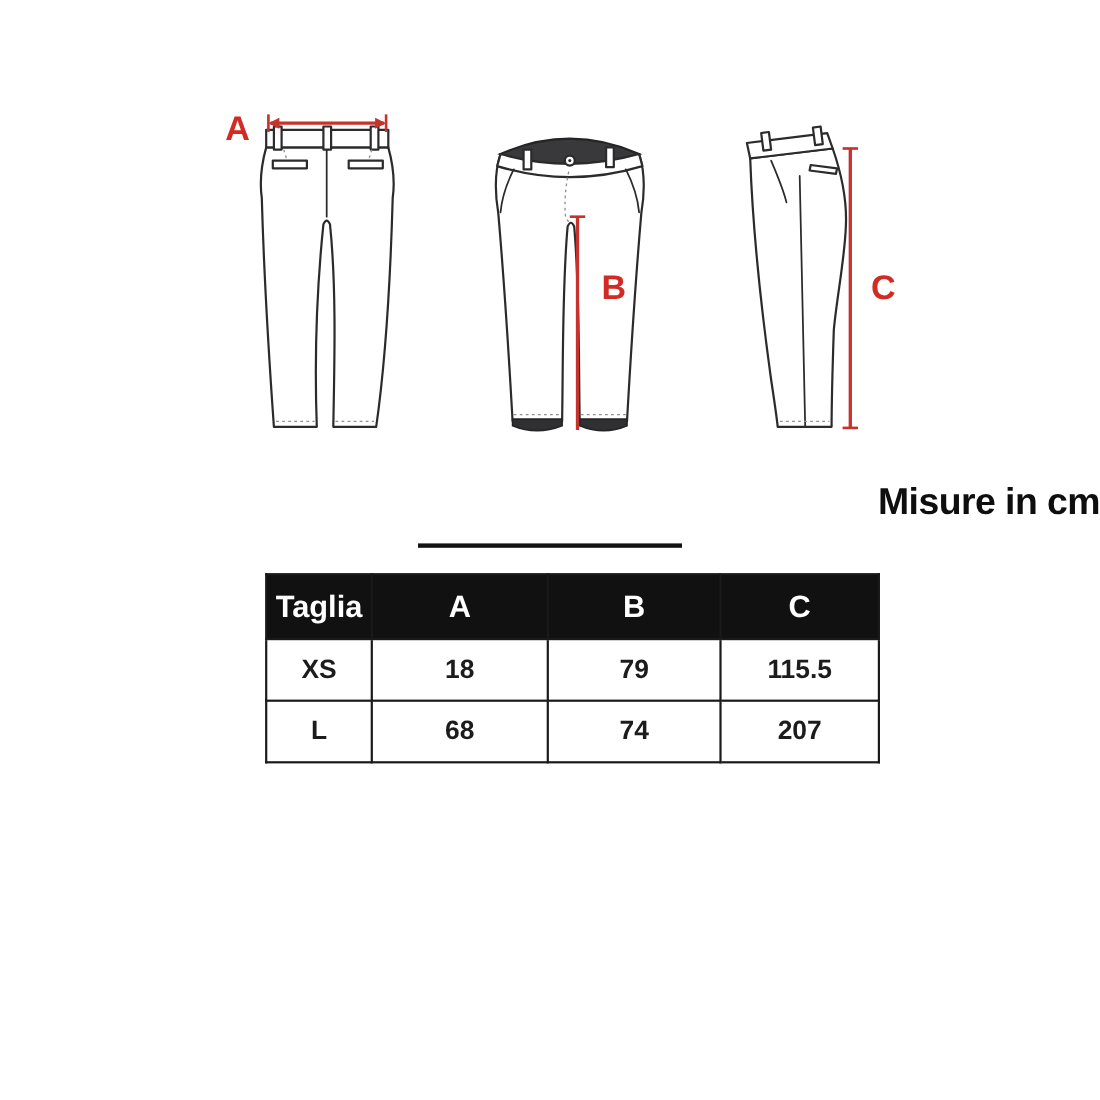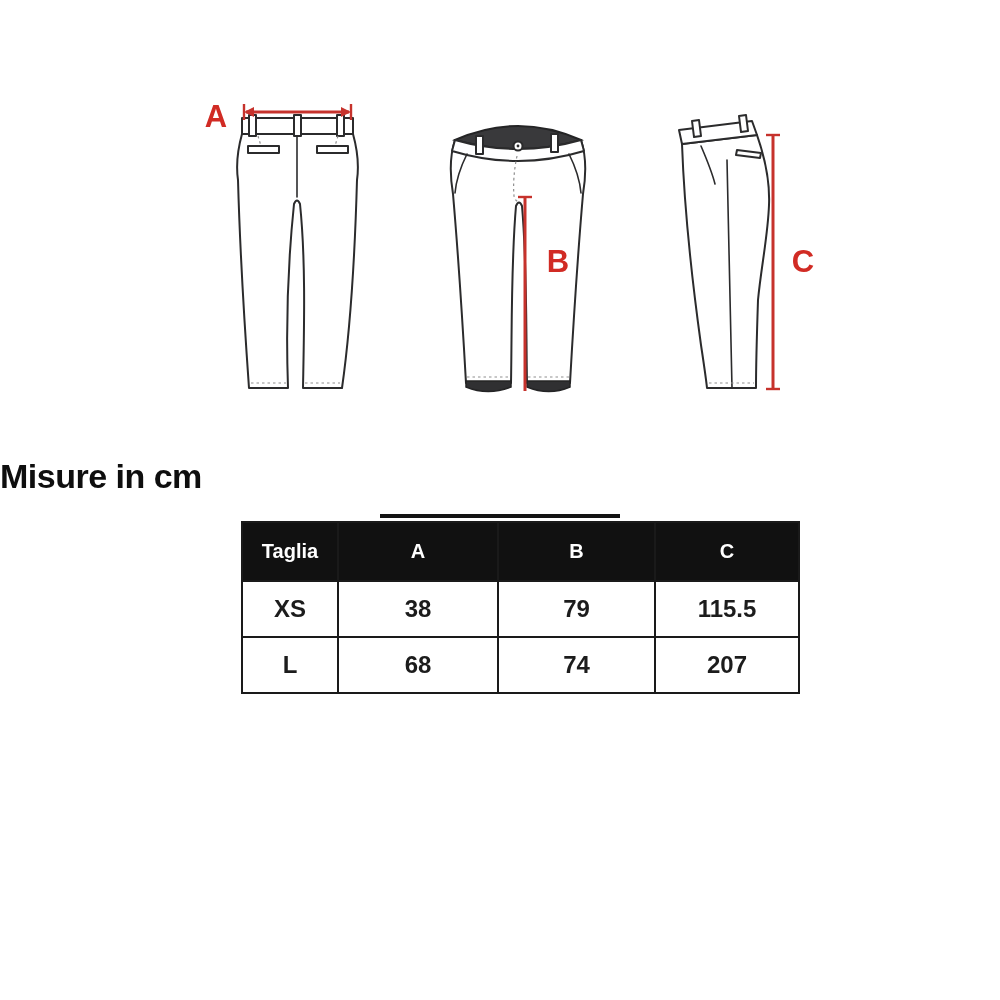--- a/index.html
+++ b/index.html
@@ -10,32 +10,32 @@
   .diagram-svg{position:absolute;top:0;left:0;}
   .pant-line{fill:#ffffff;stroke:#2b2b2c;stroke-width:2;stroke-linejoin:round;}
   .pant-stroke{fill:none;stroke:#2b2b2c;stroke-width:1.6;stroke-linecap:round;}
   .pant-dark{fill:#39393b;stroke:#242425;stroke-width:2;}
   .pant-hem{fill:#303032;stroke:#242425;stroke-width:1.5;}
   .stitch{fill:none;stroke:#8f8f8f;stroke-width:1.2;stroke-dasharray:2.5,3;}
   .dim-line{stroke:#c6322c;stroke-width:3;fill:none;}
   .dim-cap{stroke:#c6322c;stroke-width:2.4;fill:none;}
   .dim-head{fill:#c6322c;}
   .dim-label{fill:#d12b24;font-weight:bold;font-size:31px;font-family:"Liberation Sans",sans-serif;}
-  .title-section{position:absolute;top:458px;left:0;width:1000px;text-align:left;}
+  .title-section{position:absolute;top:438px;left:0;width:1000px;text-align:right;}
   .page-title{margin:0;font-size:34px;line-height:36px;font-weight:800;color:#0e0e0e;letter-spacing:-0.5px;}
   .title-underline{width:240px;height:4px;background:#131313;margin:20px auto 0 auto;}
   .size-table{
     position:absolute;top:521px;left:241px;width:557px;
     border-collapse:collapse;table-layout:fixed;background:#ffffff;
   }
   .size-table th,.size-table td{
     border:2px solid #1a1a1a;text-align:center;vertical-align:middle;padding:0;
   }
   .size-table thead th{
-    background:#111111;color:#ffffff;font-size:20px;font-weight:700;height:57px;
+    background:#111111;color:#ffffff;font-size:28px;font-weight:700;height:57px;
   }
   .size-table tbody td{
     color:#1c1c1c;font-size:24px;font-weight:700;height:54px;background:#ffffff;
   }
 </style>
 </head>
 <body>
 
 <div class="canvas">
 
@@ -120,21 +120,21 @@
       <tr>
         <th>Taglia</th>
         <th>A</th>
         <th>B</th>
         <th>C</th>
       </tr>
     </thead>
     <tbody>
       <tr>
         <td>XS</td>
-        <td>38</td>
+        <td>18</td>
         <td>79</td>
         <td>115.5</td>
       </tr>
       <tr>
         <td>L</td>
         <td>68</td>
         <td>74</td>
         <td>207</td>
       </tr>
     </tbody>

